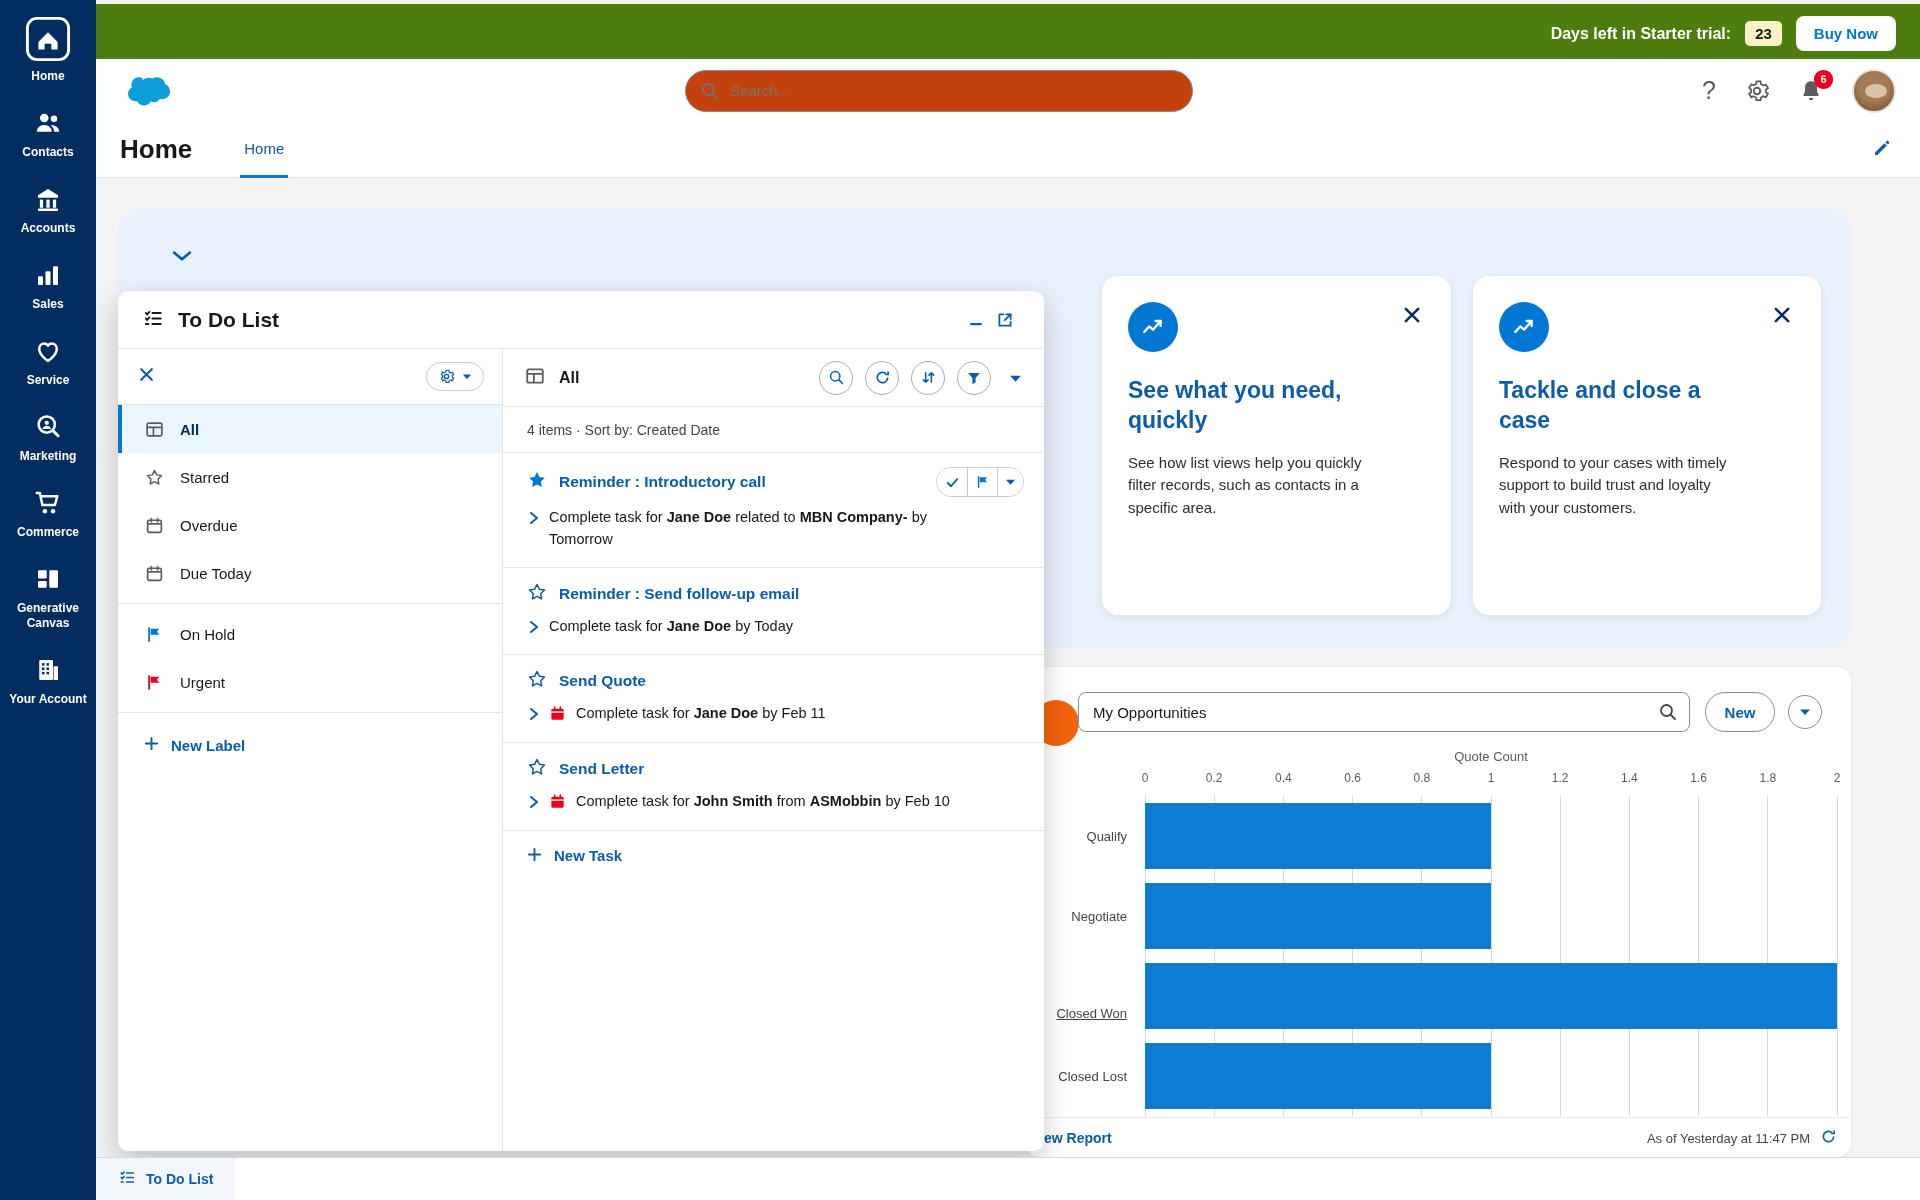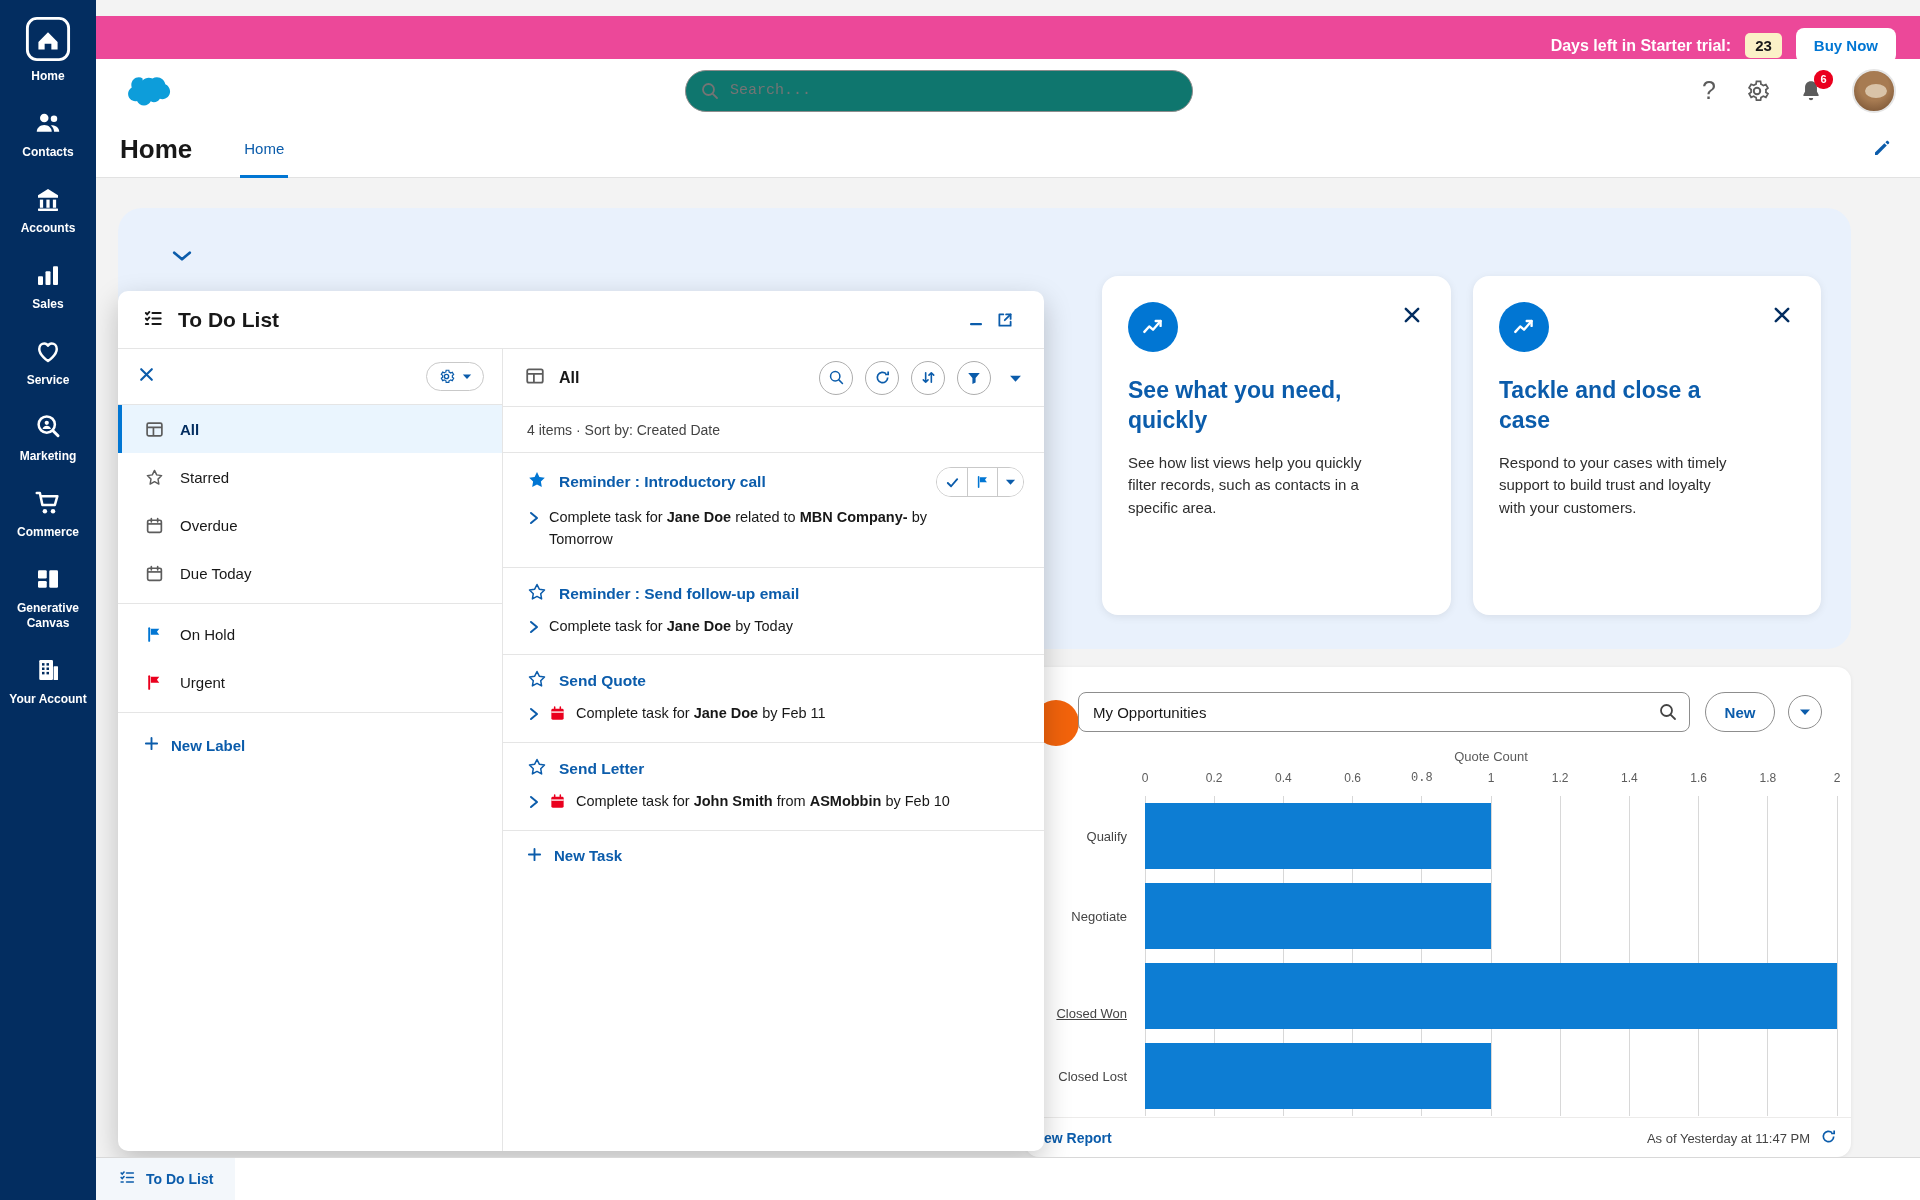--- a/index.html
+++ b/index.html
@@ -8,30 +8,30 @@
   .page { position:relative; width:1920px; height:1200px; background:#f3f3f3; }
 
   
   .sidebar { position:absolute; left:0; top:0; width:96px; height:1200px; background:#032d60; display:flex; flex-direction:column; align-items:center; padding-top:16px; gap:24px; z-index:40; }
   .side-item { display:flex; flex-direction:column; align-items:center; gap:7px; cursor:pointer; width:92px; }
   .side-icon { display:flex; align-items:center; justify-content:center; }
   .side-icon svg { display:block; }
   .side-label { color:#fff; font-size:12px; font-weight:600; text-align:center; line-height:1.25; }
 
   
-  .trialbar { position:absolute; left:96px; top:16px; width:1824px; height:59px; background:#ec4899; display:flex; align-items:center; justify-content:flex-end; gap:14px; padding-right:24px; }
+  .trialbar { position:absolute; left:96px; top:4px; width:1824px; height:59px; background:#4d7c0f; display:flex; align-items:center; justify-content:flex-end; gap:14px; padding-right:24px; }
   .trial-text { color:#fff; font-size:16px; font-weight:700; }
   .trial-badge { background:#fbf1c7; color:#181818; font-size:15px; font-weight:700; border-radius:5px; padding:4px 10px; }
   .buy-btn { background:#fff; color:#0176d3; font-size:15px; font-weight:700; border:none; border-radius:8px; padding:9px 18px; cursor:pointer; }
 
   
   .gheader { position:absolute; left:96px; top:59px; width:1824px; height:63px; background:#fff; display:flex; align-items:center; padding:0 24px; }
   .logo { width:56px; height:40px; }
   .search-wrap { position:relative; margin:0 auto; width:508px; }
-  .search-input { width:508px; height:42px; border:1px solid #8d8d8d; border-radius:21px; padding:0 16px 0 44px; font-size:15px; color:#181818; font-family:Liberation Mono, monospace; background:#0f766e; }
+  .search-input { width:508px; height:42px; border:1px solid #8d8d8d; border-radius:21px; padding:0 16px 0 44px; font-size:15px; color:#181818; font-family:Liberation Sans, sans-serif; background:#c2410c; }
   .search-input::placeholder { color:#747474; }
   .search-mag { position:absolute; left:15px; top:11px; }
   .hdr-icons { display:flex; align-items:center; gap:28px; }
   .hdr-icon { position:relative; cursor:pointer; display:flex; align-items:center; justify-content:center; }
   .help-q { font-size:25px; color:#5c5c5c; font-weight:400; }
   .notif-badge { position:absolute; top:-8px; right:-9px; background:#ea001e; color:#fff; border-radius:9px; min-width:19px; height:19px; font-size:11px; font-weight:700; display:flex; align-items:center; justify-content:center; padding:0 4px; }
   .avatar { width:44px; height:44px; border-radius:50%; background:radial-gradient(circle at 50% 38%, #a77b52 0 45%, #6f4b2e 100%); border:2px solid #e5e5e5; position:relative; overflow:hidden; cursor:pointer; }
   .avatar::after { content:""; position:absolute; left:11px; top:13px; width:22px; height:14px; border-radius:50%; background:#d9c3a8; }
 
   
@@ -345,21 +345,21 @@
             <path d="M1 1.5h10L6 7z"></path>
           </svg>
       </span>
 
       <div class="chart-title">Quote Count</div>
       <div class="chart-ticks" id="chart-ticks">
           <span class="tick-label" style="left: 0%;">0</span>
           <span class="tick-label" style="left: 10%;">0.2</span>
           <span class="tick-label" style="left: 20%;">0.4</span>
           <span class="tick-label" style="left: 30%;">0.6</span>
-          <span class="tick-label" style="left: 40%; font-family: Liberation Mono, monospace;">0.8</span>
+          <span class="tick-label" style="left: 40%;">0.8</span>
           <span class="tick-label" style="left: 50%;">1</span>
           <span class="tick-label" style="left: 60%;">1.2</span>
           <span class="tick-label" style="left: 70%;">1.4</span>
           <span class="tick-label" style="left: 80%;">1.6</span>
           <span class="tick-label" style="left: 90%;">1.8</span>
           <span class="tick-label" style="left: 100%;">2</span>
         </div>
       <div class="chart-cats" id="chart-cats">
           <div class="cat-label" style="top: 0px;">Qualify</div>
           <div class="cat-label" style="top: 80px;">Negotiate</div>

